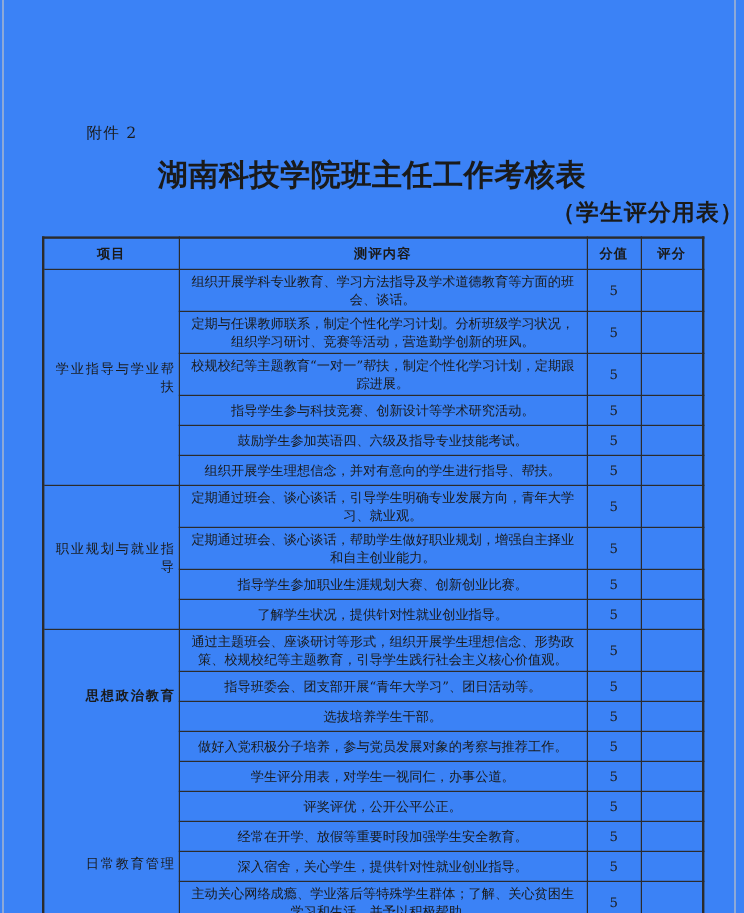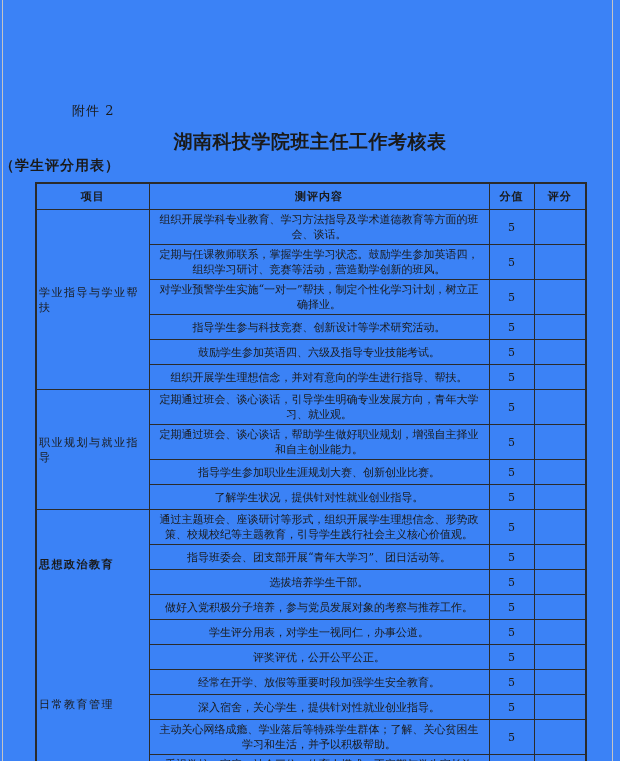--- a/index.html
+++ b/index.html
@@ -27,28 +27,28 @@
   .page-edge.right { left: 612px; }
 
   .attachment {
     margin: 102px 0 0 72px;
     font-size: 13px;
     letter-spacing: 1px;
   }
   .doc-title {
     margin-top: 9px;
     text-align: center;
-    font-size: 19px;
+    font-size: 25px;
     font-weight: bold;
     letter-spacing: 0.5px;
   }
   .doc-subtitle {
     margin-top: 2px;
-    text-align: left;
-    font-size: 14px;
+    text-align: right;
+    font-size: 19px;
     font-weight: bold;
     letter-spacing: 1px;
   }
 
   .table-wrap { margin: 7px 35px 0 35px; }
 
   table.assess {
     border-collapse: collapse;
     width: 550px;
     table-layout: fixed;
@@ -63,21 +63,21 @@
   table.assess { border: 2px solid #2b2b2b; }
 
   th.hdr {
     height: 21px;
     font-weight: bold;
     text-align: center;
     letter-spacing: 1px;
     padding: 2px;
   }
   td.cat {
-    text-align: left;
+    text-align: right;
     letter-spacing: 1.5px;
     padding: 2px;
   }
   td.content {
     text-align: center;
     padding: 2px 6px;
     height: 20px;
   }
   td.val {
     text-align: center;
@@ -114,26 +114,26 @@
         </tr>
       </thead>
       <tbody id="rows">
           <tr>
             <td class="cat" rowspan="6">学业指导与学业帮扶</td>
             <td class="content">组织开展学科专业教育、学习方法指导及学术道德教育等方面的班会、谈话。</td>
             <td class="val">5</td>
             <td class="scorecell"></td>
           </tr>
           <tr>
-            <td class="content">定期与任课教师联系，掌握学生学习状态。鼓励学生参加英语四，组织学习研讨、竞赛等活动，营造勤学创新的班风。</td>
-            <td class="val">5</td>
-            <td class="scorecell"></td>
-          </tr>
-          <tr>
-            <td class="content">对学业预警学生实施“一对一”帮扶，制定个性化学习计划，树立正确择业。</td>
+            <td class="content">定期与任课教师联系，制定个性化学习计划。分析班级学习状况，组织学习研讨、竞赛等活动，营造勤学创新的班风。</td>
+            <td class="val">5</td>
+            <td class="scorecell"></td>
+          </tr>
+          <tr>
+            <td class="content">校规校纪等主题教育“一对一”帮扶，制定个性化学习计划，定期跟踪进展。</td>
             <td class="val">5</td>
             <td class="scorecell"></td>
           </tr>
           <tr>
             <td class="content">指导学生参与科技竞赛、创新设计等学术研究活动。</td>
             <td class="val">5</td>
             <td class="scorecell"></td>
           </tr>
           <tr>
             <td class="content">鼓励学生参加英语四、六级及指导专业技能考试。</td>

